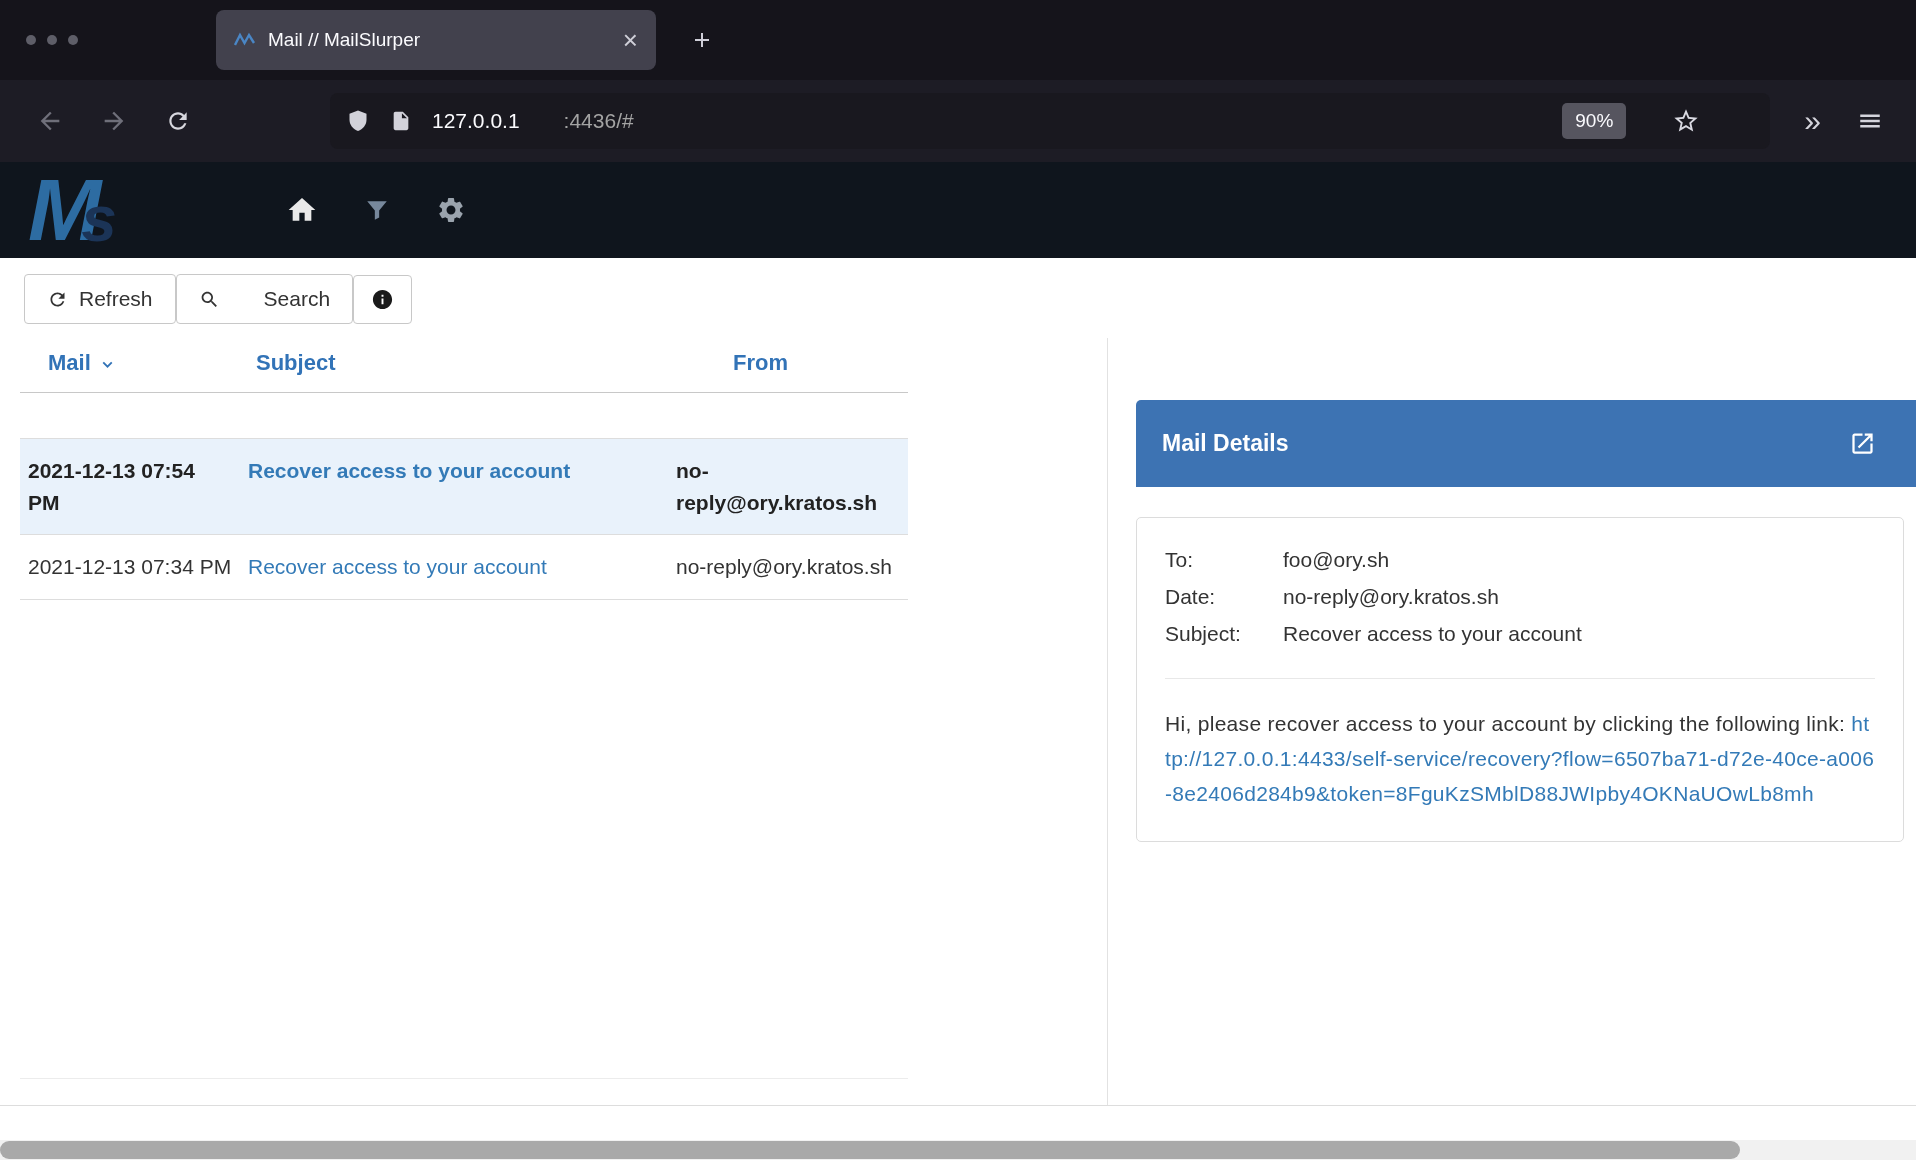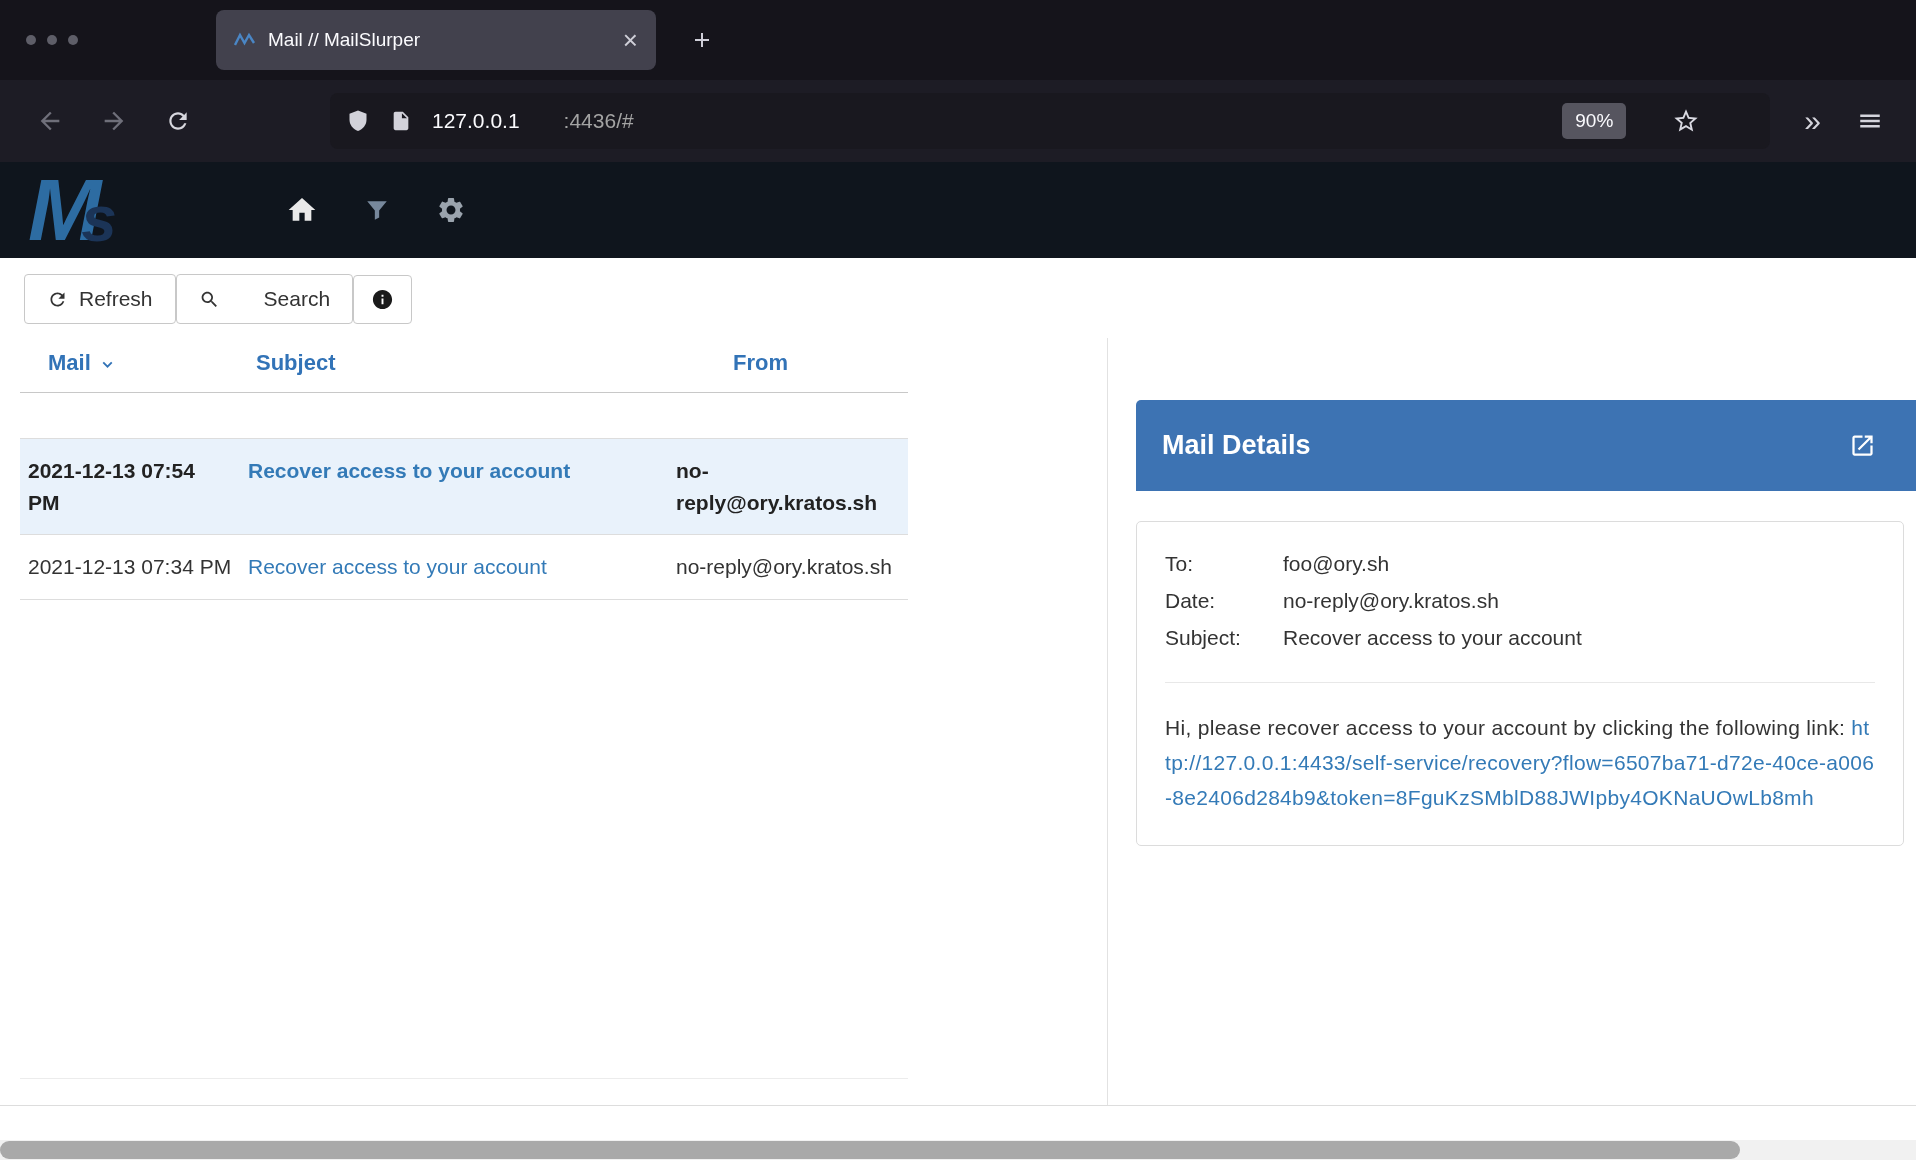--- a/index.html
+++ b/index.html
@@ -65,21 +65,21 @@
   td.cell-date { padding-left:28px; }
   td.cell-subject { padding-left:16px; }
   tr.selected { background:var(--selected-row-bg,#e9f2fb); }
   tr.selected td { font-weight:bold; color:#222; }
   tr.striped { background:#f7f7f7; }
   .subject-link { color:var(--link-blue,#337ab7); text-decoration:none; }
 
   .details-pane { flex:1; margin-left:28px; min-width:0; }
   .details-header { margin-top:62px; background:var(--panel-header-blue,#3d73b3); color:#fff;
     display:flex; align-items:center; justify-content:space-between;
-    padding:30px 40px 30px 26px; font-size:27px; font-weight:bold; border-radius:5px 0 0 0; }
+    padding:30px 40px 30px 26px; font-size:23px; font-weight:bold; border-radius:5px 0 0 0; }
   .ext-icon { display:flex; }
   .details-card { margin:30px 12px 0 0; border:1px solid #dcdcdc; border-radius:5px; padding:24px 28px 30px; }
   .meta-row { display:flex; font-size:21px; color:#333; line-height:1.75; }
   .meta-label { width:118px; flex-shrink:0; }
   .details-card hr { border:none; border-top:1px solid #e8e8e8; margin:26px 0 28px; }
   .mail-body { font-size:21px; color:#333; line-height:1.65; letter-spacing:0.3px; }
   .body-link { color:var(--link-blue,#337ab7); text-decoration:none; word-break:break-all; }
 
   .footer-rule { border-top:1px solid #ddd; }
   .hscrollbar { margin-top:34px; height:20px; background:#f1f1f1; position:relative; }

